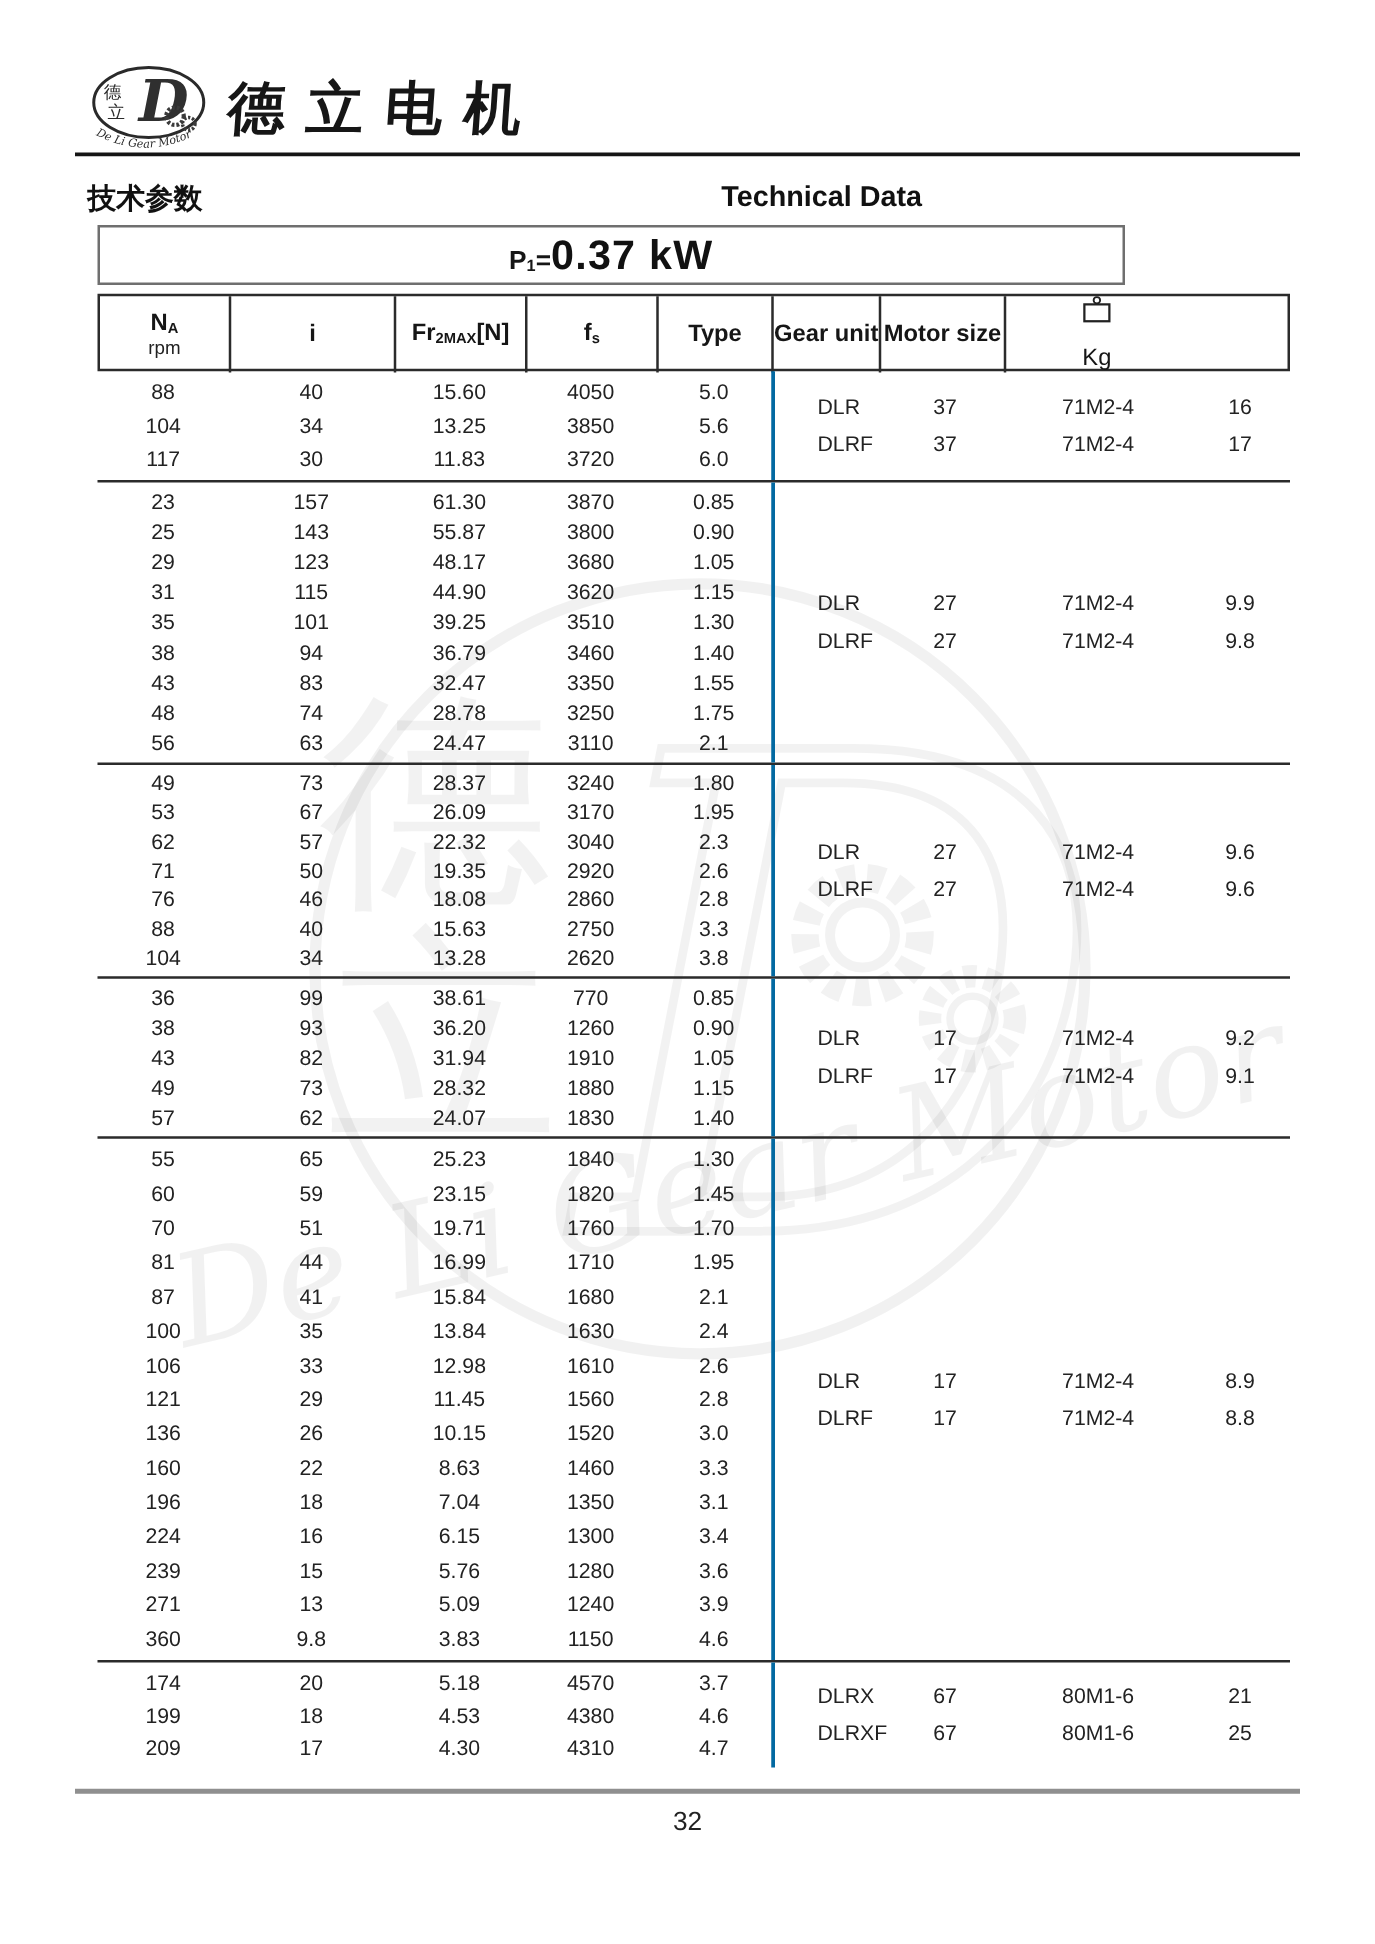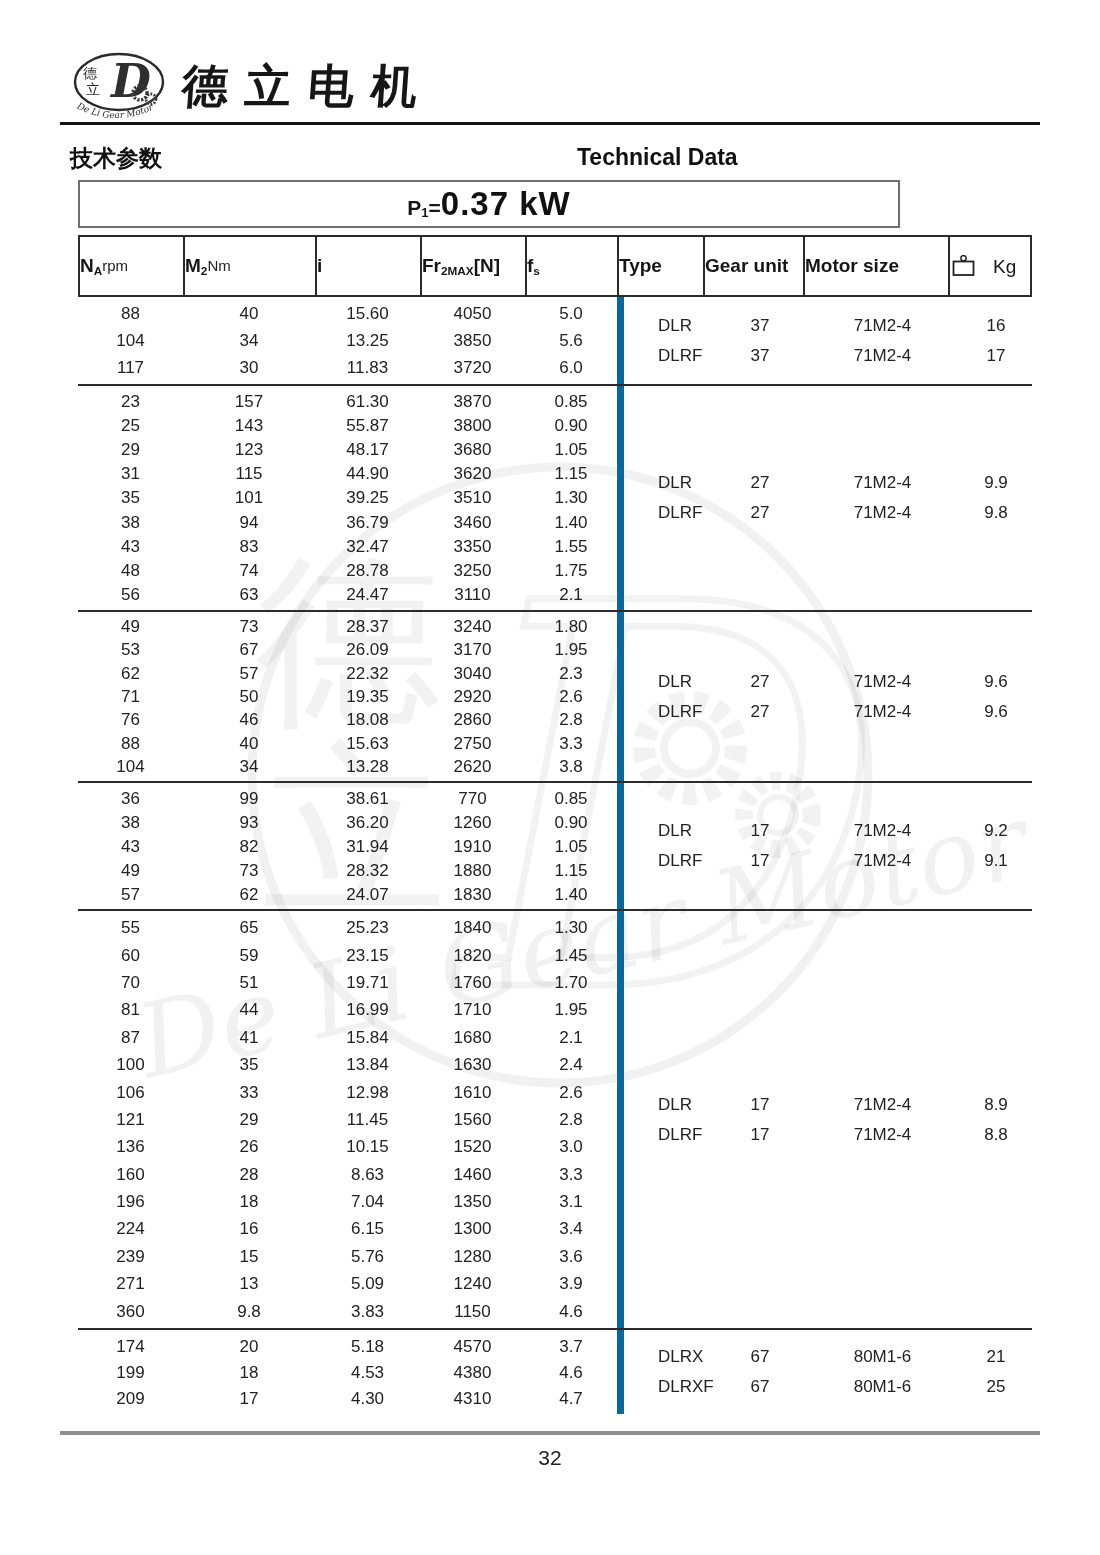--- a/index.html
+++ b/index.html
@@ -33,21 +33,21 @@
   #power-box .p-big { font-size:33px; font-weight:bold; color:#111; letter-spacing:1px; }
 
   
   #data-table { left:78px; top:235px; width:954px; }
   #table-header-row {
     display:grid; height:62px;
     grid-template-columns:105px 132px 105px 105px 92px 86px 100px 145px 80px;
     border:2px solid #2b2b2b;
   }
   .th {
-    display:flex; flex-direction:row; align-items:center; 
+    display:flex; flex-direction:column; align-items:center; justify-content:center;
     border-right:2px solid #2b2b2b; line-height:1.15;
   }
   .th:last-child { border-right:none;gap:16px; }
   .th-main { font-size:19px; font-weight:bold; color:#161616; }
   .th-main sub { font-size:0.62em; font-weight:bold; vertical-align:-0.22em; }
   .th-unit { font-size:15px; color:#222; }
   .th[data-name="column-header-kg"] .th-main { font-weight:400; font-size:19px; margin-top:1px; }
   .kg-icon { display:block; }
 
   .group { display:flex; border-bottom:2px solid #2b2b2b; }
@@ -56,21 +56,21 @@
   .g-left {
     width:539px; display:flex; flex-direction:column; justify-content:space-around;
     padding:3px 0;
   }
   .row { display:grid; grid-template-columns:105px 132px 105px 105px 92px; height:19px; }
   .cell {
     display:flex; align-items:center; justify-content:center;
     font-size:17px; color:#222; white-space:nowrap;
   }
   .g-right {
-    width:415px; border-left:7px solid #0369a1;
+    width:415px; border-left:3px solid #0369a1;
     display:flex; flex-direction:column; justify-content:center; gap:10px;
   }
   .vrow { display:grid; grid-template-columns:86px 100px 145px 82px; height:20px; }
   .type-cell { justify-content:flex-start; padding-left:34px; }
 
   
   #footer-line { left:60px; top:1431px; width:980px; height:4px; background:#8f8f8f; }
   #page-number { left:0; top:1446px; width:1100px; text-align:center; font-size:21px; color:#222; }
 
   
@@ -116,24 +116,20 @@
 <div id="power-box" class="abs" data-name="power-rating-box">
   <span class="p-small" data-name="power-symbol"><span>P</span><sub>1</sub><span>=</span></span><span class="p-big" data-name="power-value">0.37 kW</span>
 </div>
 
 <div id="data-table" class="abs" data-name="technical-data-table">
   <div id="table-header-row" data-name="table-header-row">
       <div class="th" data-name="column-header-na">
         <div class="th-main" data-name="column-header-label">N<sub>A</sub></div>
         <div class="th-unit" data-name="column-header-unit">rpm</div>
       </div>
-      <div class="th" data-name="column-header-m2">
-        <div class="th-main" data-name="column-header-label">M<sub>2</sub></div>
-        <div class="th-unit" data-name="column-header-unit">Nm</div>
-      </div>
       <div class="th" data-name="column-header-i">
         <div class="th-main" data-name="column-header-label">i</div>
       </div>
       <div class="th" data-name="column-header-fr2max">
         <div class="th-main" data-name="column-header-label">Fr<sub>2MAX</sub>[N]</div>
       </div>
       <div class="th" data-name="column-header-fs">
         <div class="th-main" data-name="column-header-label">f<sub>s</sub></div>
       </div>
       <div class="th" data-name="column-header-type">
@@ -454,21 +450,21 @@
           </div>
           <div class="row" data-name="table-row">
             <div class="cell" data-name="cell-na">136</div>
             <div class="cell" data-name="cell-m2">26</div>
             <div class="cell" data-name="cell-i">10.15</div>
             <div class="cell" data-name="cell-fr2max">1520</div>
             <div class="cell" data-name="cell-fs">3.0</div>
           </div>
           <div class="row" data-name="table-row">
             <div class="cell" data-name="cell-na">160</div>
-            <div class="cell" data-name="cell-m2">28</div>
+            <div class="cell" data-name="cell-m2">22</div>
             <div class="cell" data-name="cell-i">8.63</div>
             <div class="cell" data-name="cell-fr2max">1460</div>
             <div class="cell" data-name="cell-fs">3.3</div>
           </div>
           <div class="row" data-name="table-row">
             <div class="cell" data-name="cell-na">196</div>
             <div class="cell" data-name="cell-m2">18</div>
             <div class="cell" data-name="cell-i">7.04</div>
             <div class="cell" data-name="cell-fr2max">1350</div>
             <div class="cell" data-name="cell-fs">3.1</div>

